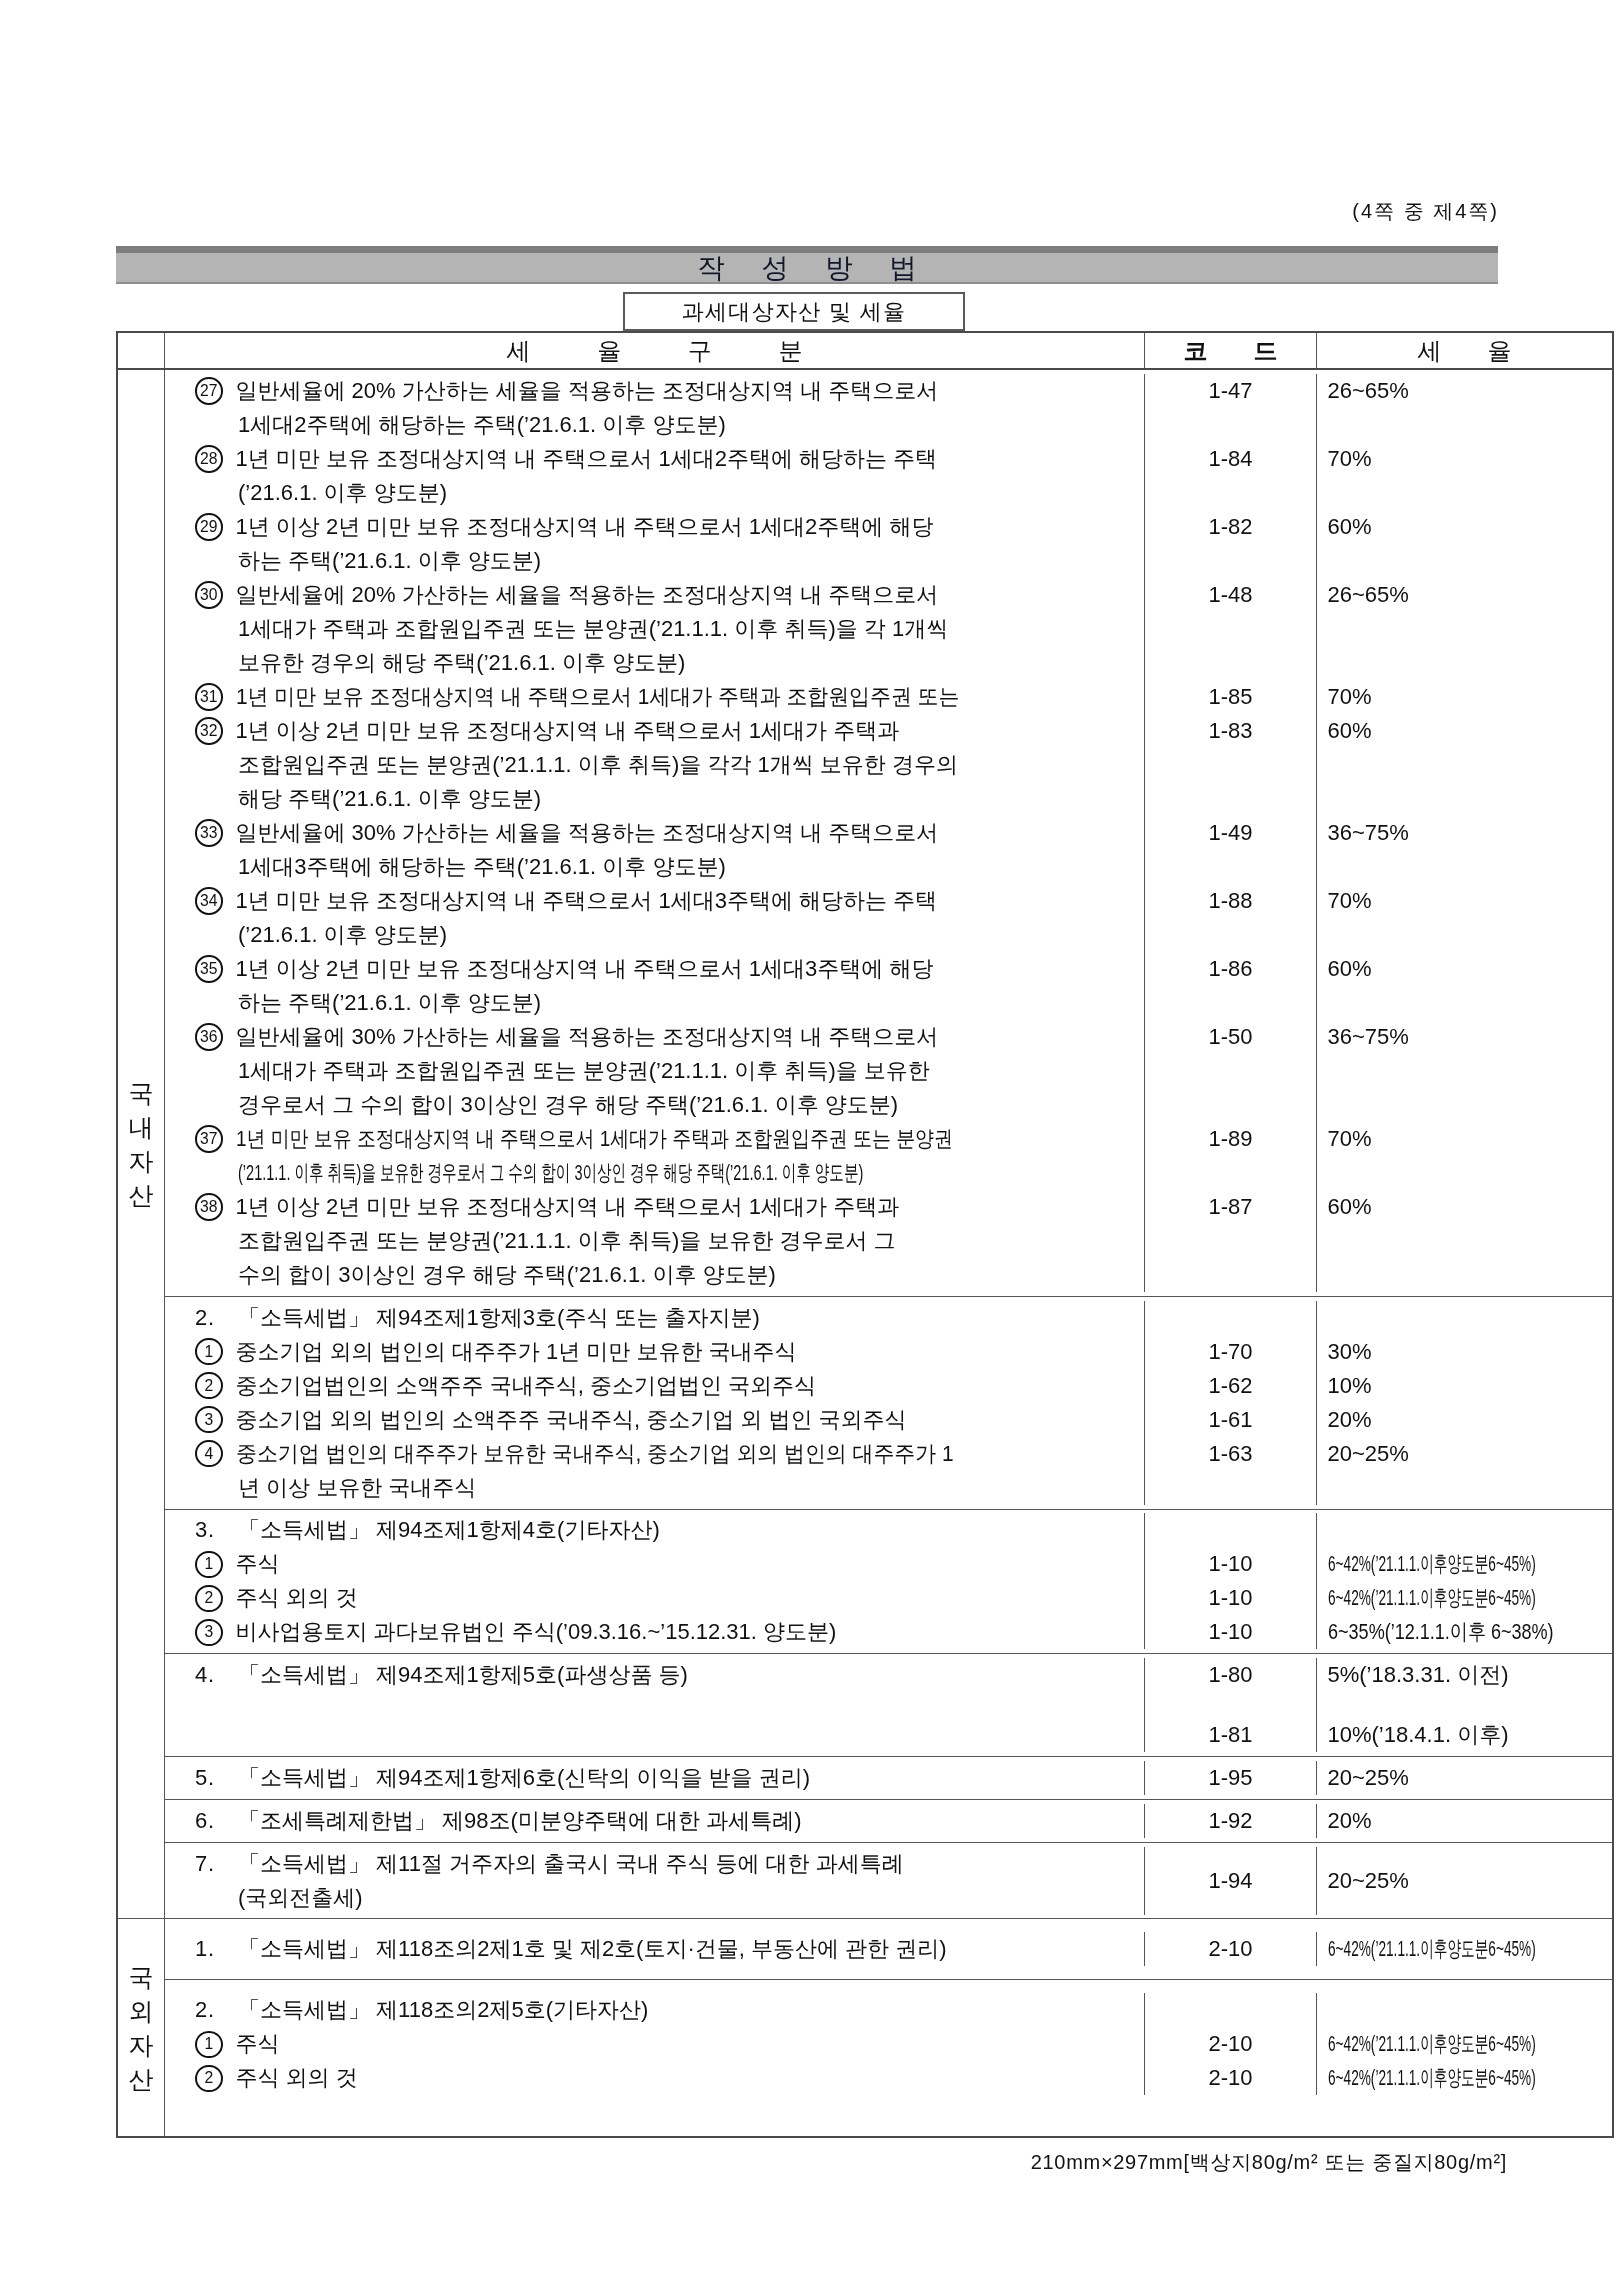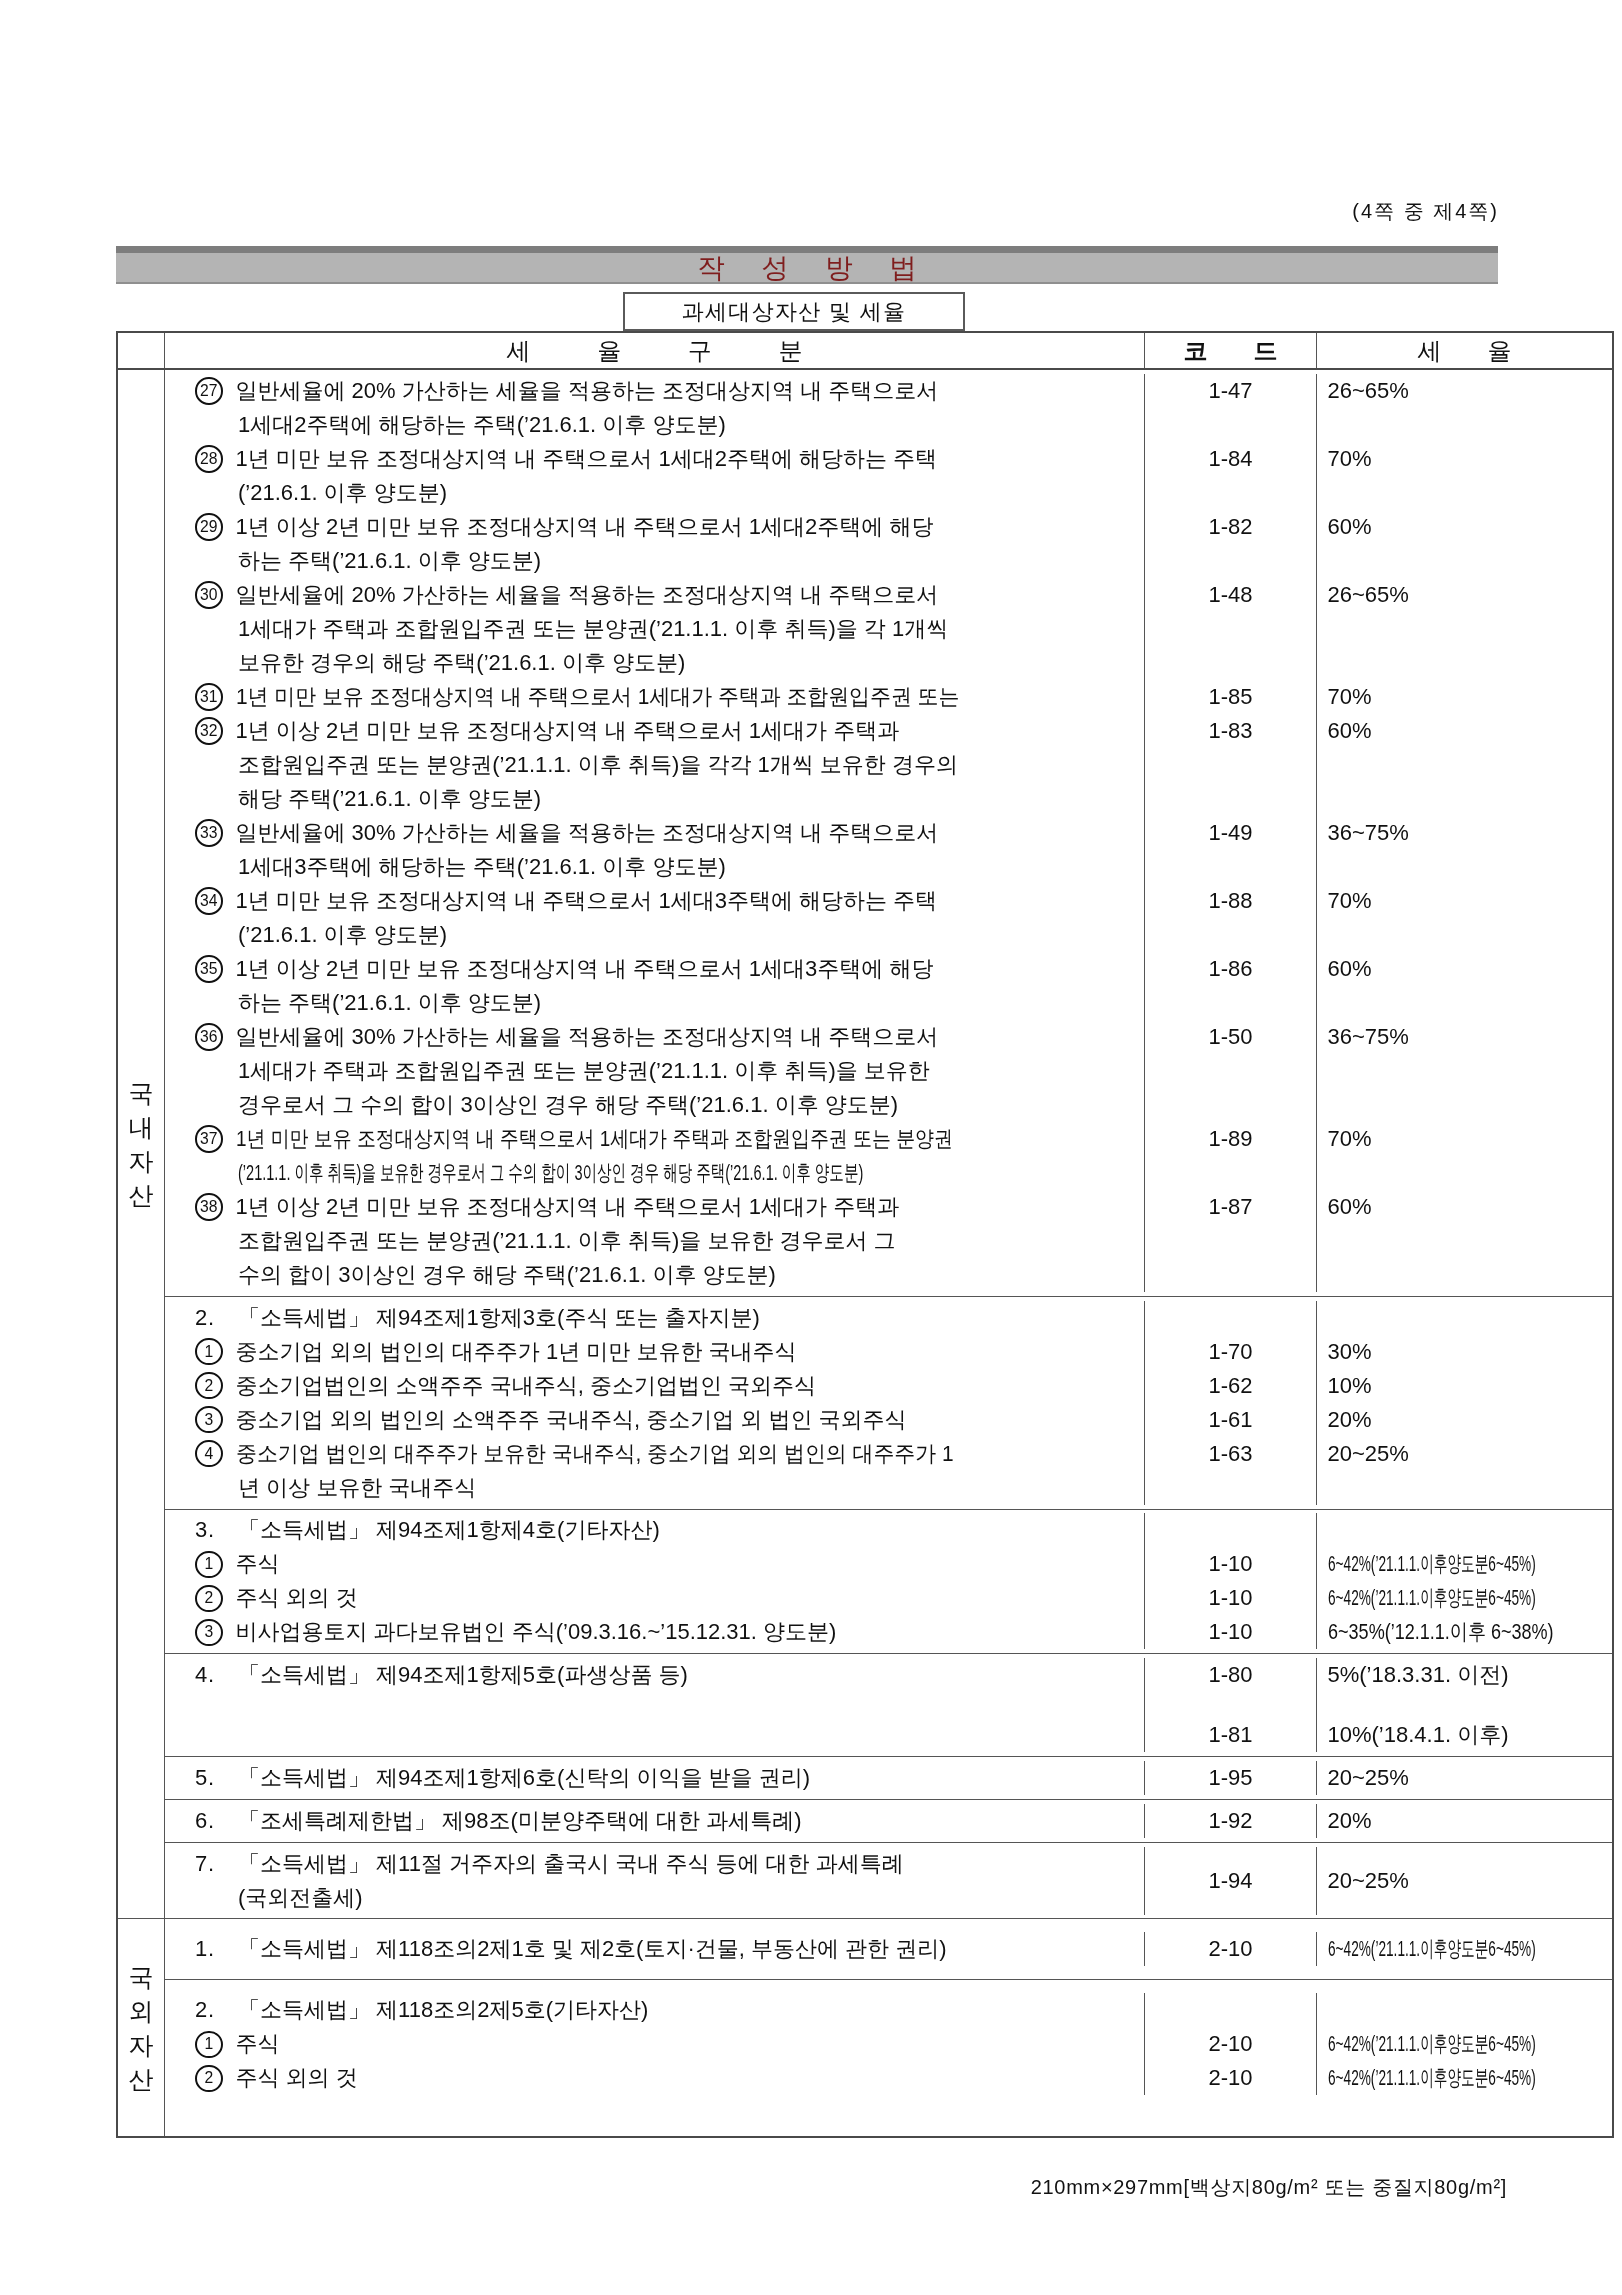--- a/index.html
+++ b/index.html
@@ -6,21 +6,21 @@
   body{
     width:1623px;height:2295px;position:relative;background:#ffffff;
     font-family:"Liberation Sans","DejaVu Sans",sans-serif;color:#111;
   }
   .page-marker{position:absolute;top:198px;right:124px;font-size:20px;letter-spacing:2px;}
   .header-bar{
     position:absolute;left:116px;top:246px;width:1382px;height:29px;
     background:#b4b4b4;border-top:7.9px solid #7d7d7d;border-bottom:2px solid #8f8f8f;
     display:flex;align-items:center;justify-content:center;
   }
-  .header-bar-title{font-size:27.5px;letter-spacing:14.4px;padding-left:14.4px;color:#7f1d1d;}
+  .header-bar-title{font-size:27.5px;letter-spacing:14.4px;padding-left:14.4px;color:#0f172a;}
   .subtitle-box{
     position:absolute;left:623px;top:292px;width:338px;height:35px;background:#fff;
     border:2px solid #5a5a5a;display:flex;align-items:center;justify-content:center;
     font-size:22px;letter-spacing:1.3px;z-index:2;
   }
   .tbl{position:absolute;left:116px;top:331px;width:1498px;border:2px solid #4a4a4a;box-sizing:border-box;}
   .thead{display:flex;height:35px;border-bottom:2px solid #4a4a4a;font-size:24px;}
   .th-side{width:47px;flex:none;border-right:1.3px solid #555;box-sizing:border-box;}
   .th-cat{flex:1;display:flex;align-items:center;justify-content:center;letter-spacing:30px;padding-left:30px;}
   .th-code{width:172px;flex:none;border-left:1.3px solid #555;display:flex;align-items:center;justify-content:center;letter-spacing:19.6px;padding-left:19.6px;box-sizing:border-box;font-weight:bold;}
@@ -50,21 +50,21 @@
     display:flex;flex-direction:column;align-items:center;font-size:22px;line-height:34px;
   }
   .cell-rate{
     width:296px;flex:none;border-left:1.3px solid #555;box-sizing:border-box;
     display:flex;flex-direction:column;align-items:flex-start;padding-left:10.5px;
     font-size:22px;line-height:34px;overflow:hidden;
   }
   .vcenter{justify-content:center;}
   .gap{margin-top:26px;}
   .rate-line .lt{white-space:nowrap;transform-origin:0 50%;display:inline-block;}
-  .footer-note{position:absolute;top:2149px;right:116px;font-size:20px;letter-spacing:0.7px;margin-top:25px;}
+  .footer-note{position:absolute;top:2149px;right:116px;font-size:20px;letter-spacing:0.7px;}
 </style>
 </head>
 <body>
 
 <div class="page-marker">(4쪽 중 제4쪽)</div>
 
 <div class="header-bar">
   <span class="header-bar-title">작 성 방 법</span>
 </div>
 

